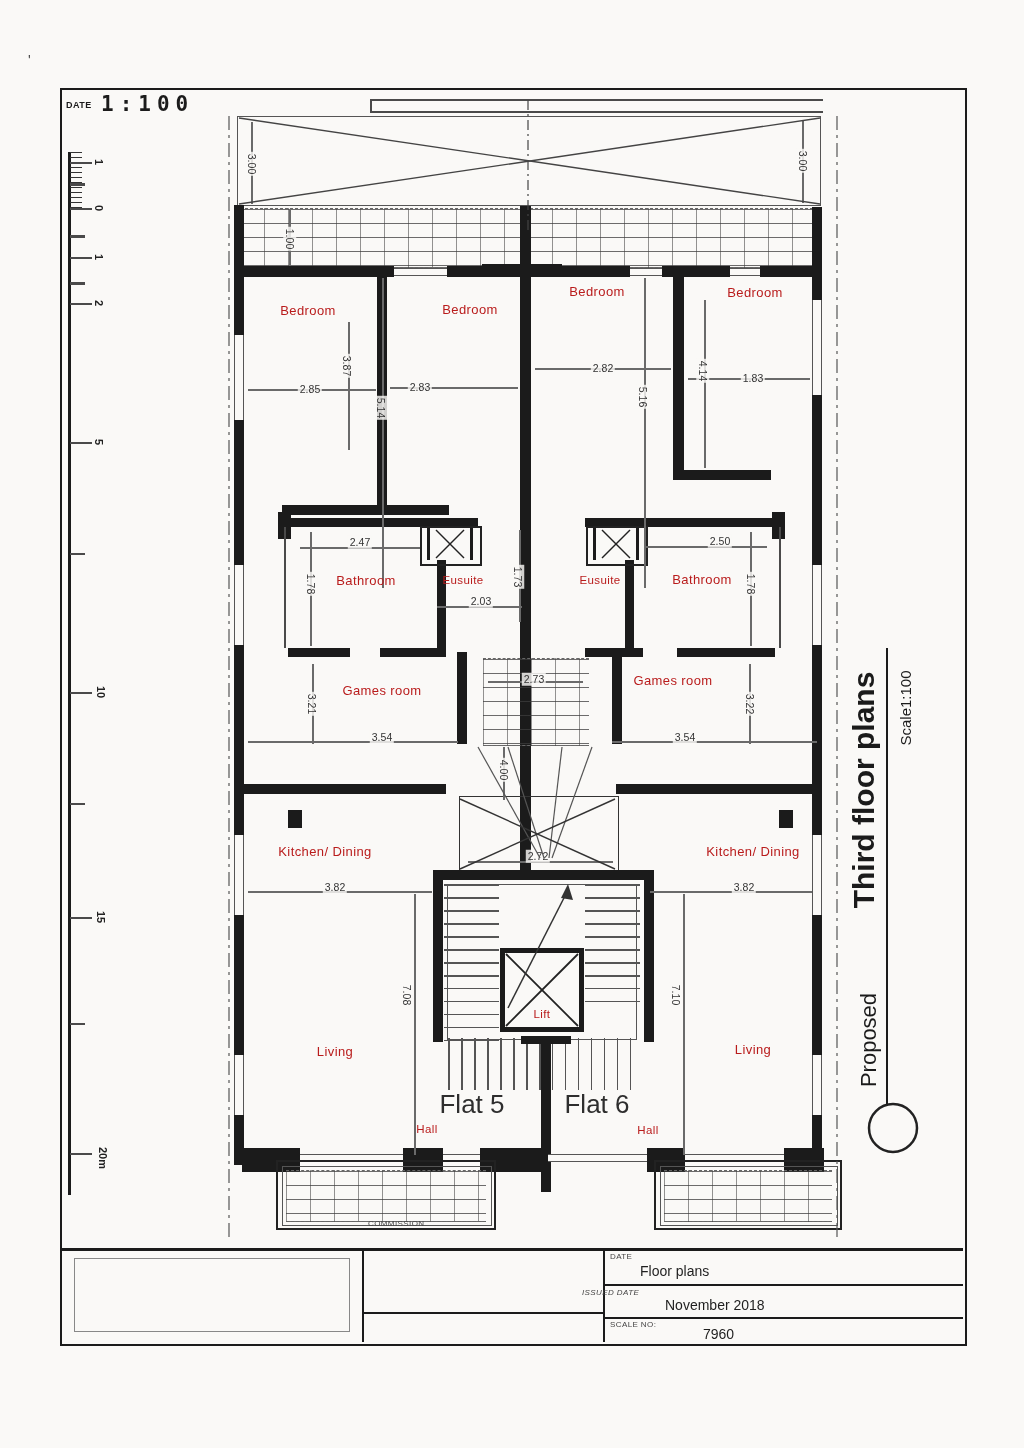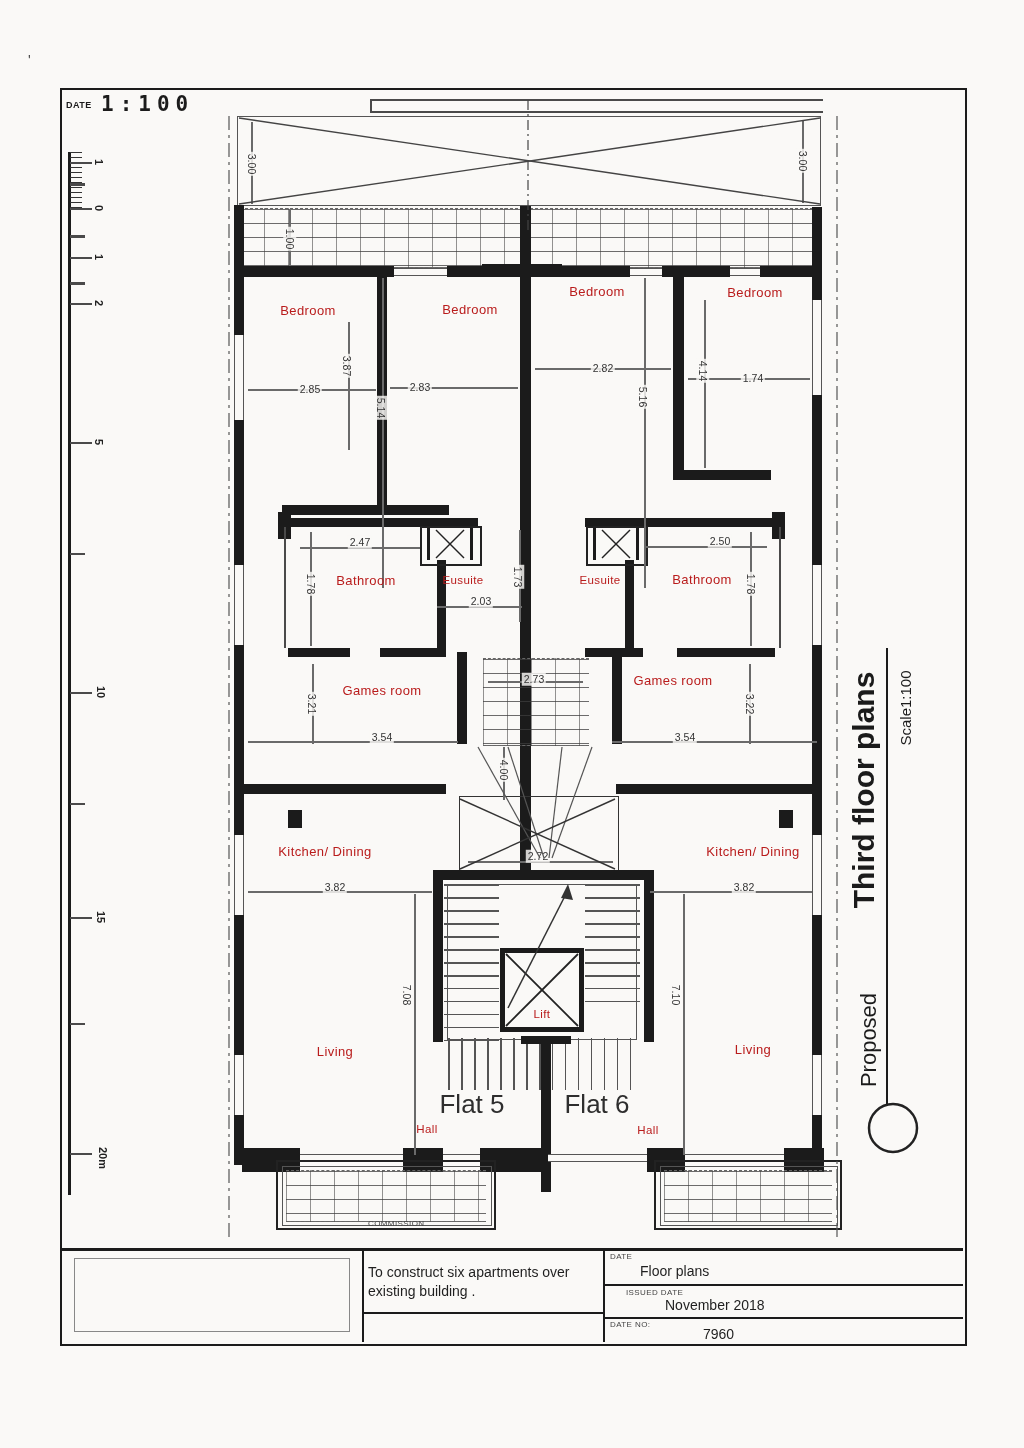--- a/index.html
+++ b/index.html
@@ -205,21 +205,21 @@
   <div class="dim v" style="left:252px;top:164px;">3.00</div>
   <div class="dim v" style="left:803px;top:161px;">3.00</div>
   <div class="dim v" style="left:290px;top:239px;">1.00</div>
   <div class="dim" style="left:310px;top:389px;">2.85</div>
   <div class="dim v" style="left:347px;top:366px;">3.87</div>
   <div class="dim" style="left:420px;top:387px;">2.83</div>
   <div class="dim v" style="left:381px;top:408px;">5.14</div>
   <div class="dim" style="left:603px;top:368px;">2.82</div>
   <div class="dim v" style="left:643px;top:397px;">5.16</div>
   <div class="dim v" style="left:703px;top:371px;">4.14</div>
-  <div class="dim" style="left:753px;top:378px;">1.74</div>
+  <div class="dim" style="left:753px;top:378px;">1.83</div>
   <div class="dim" style="left:360px;top:542px;">2.47</div>
   <div class="dim v" style="left:311px;top:584px;">1.78</div>
   <div class="dim" style="left:481px;top:601px;">2.03</div>
   <div class="dim v" style="left:518px;top:577px;">1.73</div>
   <div class="dim" style="left:720px;top:541px;">2.50</div>
   <div class="dim v" style="left:751px;top:584px;">1.78</div>
   <div class="dim v" style="left:312px;top:704px;">3.21</div>
   <div class="dim" style="left:382px;top:737px;">3.54</div>
   <div class="dim" style="left:534px;top:679px;">2.73</div>
   <div class="dim v" style="left:750px;top:704px;">3.22</div>
@@ -256,26 +256,25 @@
   <div class="rot" style="left:905px;top:708px;font-size:15px;">Scale1:100</div>
 
   <div class="w" style="left:60px;top:1248px;width:903px;height:2.5px;"></div>
   <div class="w" style="left:362px;top:1248px;width:2px;height:94px;"></div>
   <div class="w" style="left:603px;top:1248px;width:2px;height:94px;"></div>
   <div class="w" style="left:603px;top:1284px;width:360px;height:2px;"></div>
   <div class="w" style="left:603px;top:1317px;width:360px;height:2px;"></div>
   <div class="w" style="left:362px;top:1312px;width:241px;height:2px;"></div>
   <div class="thinbdr" style="left:74px;top:1258px;width:274px;height:72px;border-color:#888;"></div>
   <div class="abs lbl" style="left:368px;top:1219px;">COMMISSION</div>
-  <div class="abs tbval" style="left:368px;top:1263px;width:228px;line-height:1.35;">To construct six apartments over existing building .</div>
   <div class="abs lbl" style="left:610px;top:1252px;">DATE</div>
   <div class="abs tbval" style="left:640px;top:1263px;text-align:right;">Floor plans</div>
-  <div class="abs lbl" style="left:626px;top:1288px;">ISSUED DATE</div>
+  <div class="abs lbl" style="left:582px;top:1288px;font-style:italic;">ISSUED DATE</div>
   <div class="abs tbval" style="left:665px;top:1297px;">November 2018</div>
-  <div class="abs lbl" style="left:610px;top:1320px;">DATE NO:</div>
+  <div class="abs lbl" style="left:610px;top:1320px;">SCALE NO:</div>
   <div class="abs tbval" style="left:703px;top:1326px;">7960</div>
 
   <svg class="overlay" width="1024" height="1448" viewBox="0 0 1024 1448">
 
     <line x1="229" y1="116" x2="229" y2="1240" stroke="#555" stroke-width="1.2" stroke-dasharray="14 5 3 5"></line>
     <line x1="837" y1="116" x2="837" y2="1240" stroke="#555" stroke-width="1.2" stroke-dasharray="14 5 3 5"></line>
 
     <line x1="528" y1="100" x2="528" y2="232" stroke="#444" stroke-width="1.2" stroke-dasharray="10 4 2 4"></line>
 
     <line x1="239" y1="118" x2="820" y2="204" stroke="#444" stroke-width="1.4"></line>

